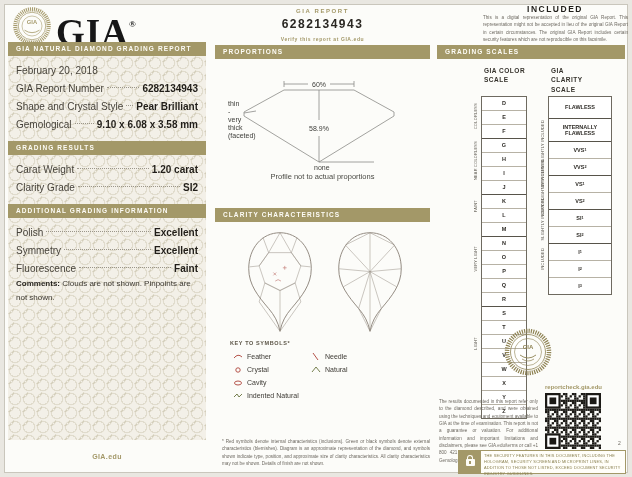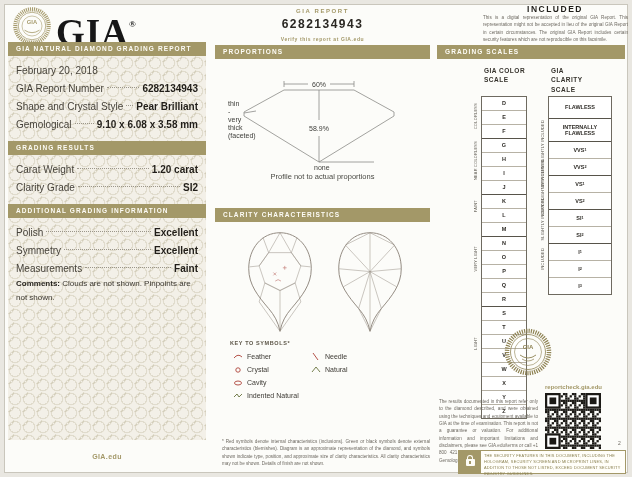--- a/index.html
+++ b/index.html
@@ -132,21 +132,21 @@
         <span class="lbl">Polish</span>
           <span class="dots"></span>
           <span class="val">Excellent</span>
       </div>
       <div class="row">
         <span class="lbl">Symmetry</span>
           <span class="dots"></span>
           <span class="val">Excellent</span>
       </div>
       <div class="row">
-        <span class="lbl">Measurements</span>
+        <span class="lbl">Fluorescence</span>
           <span class="dots"></span>
           <span class="val">Faint</span>
       </div>
       <div class="plain" style="line-height:1.7;">
         <b>Comments:</b>
         <span>Clouds are not shown. Pinpoints are not shown.</span>
       </div>
     </div>
   </div>
   <div class="abs gfoot" style="left:8px;top:453px;">GIA.edu</div>

